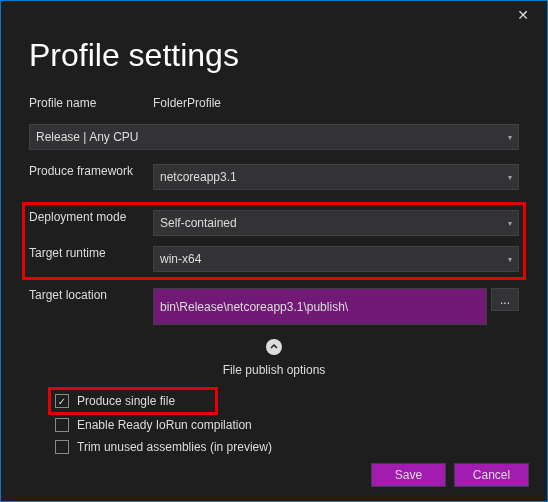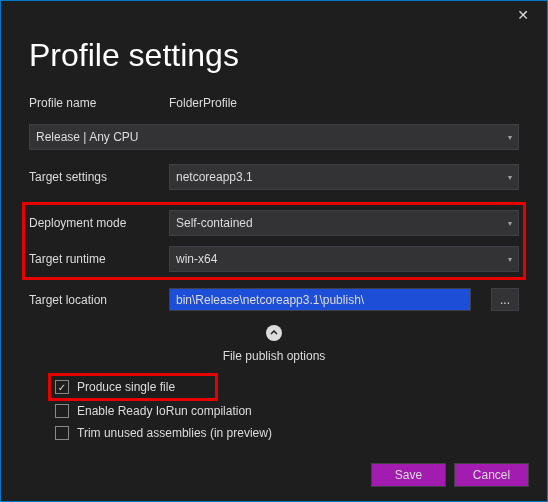--- a/index.html
+++ b/index.html
@@ -31,23 +31,22 @@
     padding: 8px 28px 0 28px;
   }
   h1.title {
     font-size: 32px;
     font-weight: 300;
     color: #ffffff;
     margin-bottom: 20px;
   }
   .form-row {
     display: flex;
-    align-items: center;
     margin-bottom: 10px;
-    gap: 20px;
+    gap: 4px;
     padding: 2px 0;
   }
   .label-col {
     width: 120px;
     font-size: 12px;
     color: #dcdcdc;
     flex-shrink: 0;
   }
   .value-col {
     flex: 1;
@@ -65,24 +64,24 @@
     align-items: center;
     justify-content: space-between;
     cursor: pointer;
   }
   .select .chev {
     font-size: 8px;
     color: #a0a0a0;
   }
   .textbox {
     flex: 1;
-    background: #1d4ed8;
-    border: 1px solid #3f3f46;
-    color: #dcdcdc;
-    height: 23px;
+    background: #701a75;
+    border: 1px solid #3f3f46;
+    color: #dcdcdc;
+    height: 37px;
     padding: 2px 6px;
     display: flex;
     align-items: center;
   }
   .browse-btn {
     width: 28px;
     height: 23px;
     background: #333336;
     border: 1px solid #3f3f46;
     color: #dcdcdc;
@@ -187,21 +186,21 @@
   </div>
 
   <div class="form-row">
     <div class="select">
       <span>Release | Any CPU</span>
       <span class="chev">▾</span>
     </div>
   </div>
 
   <div class="form-row">
-    <div class="label-col">Target settings</div>
+    <div class="label-col">Produce framework</div>
     <div class="select">
       <span>netcoreapp3.1</span>
       <span class="chev">▾</span>
     </div>
   </div>
 
   <div class="highlight-group">
     <div class="form-row">
       <div class="label-col">Deployment mode</div>
       <div class="select">

